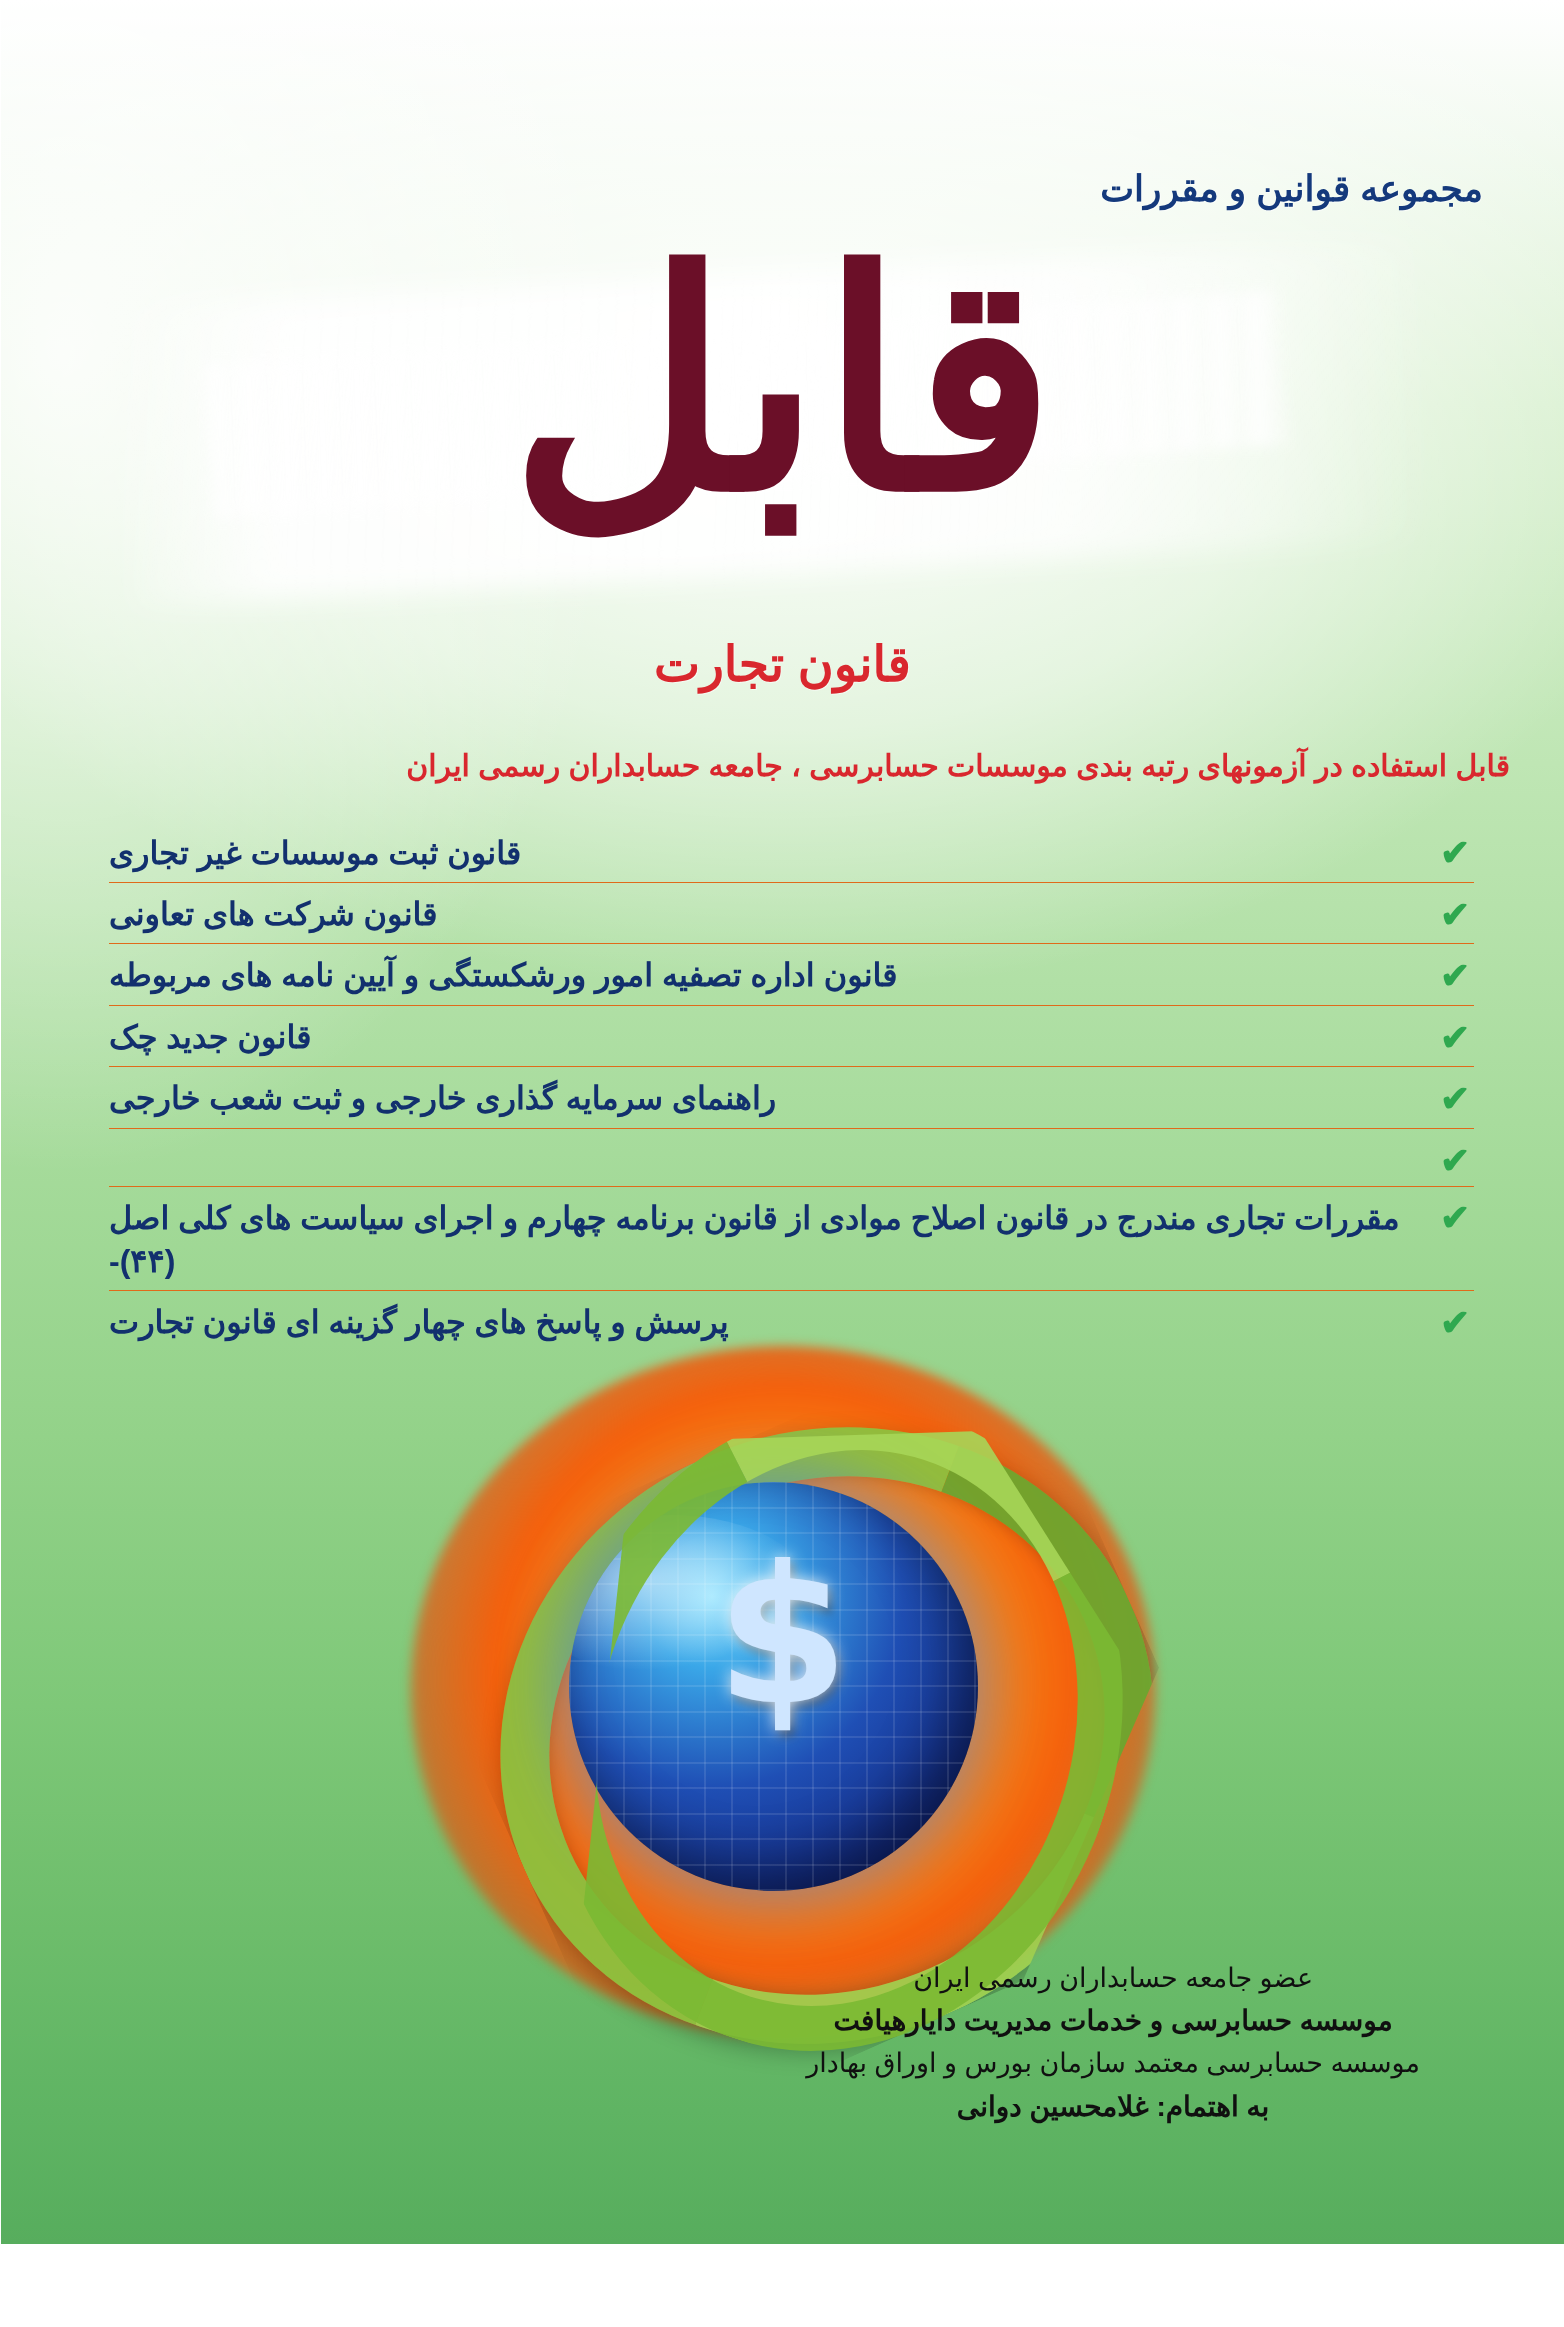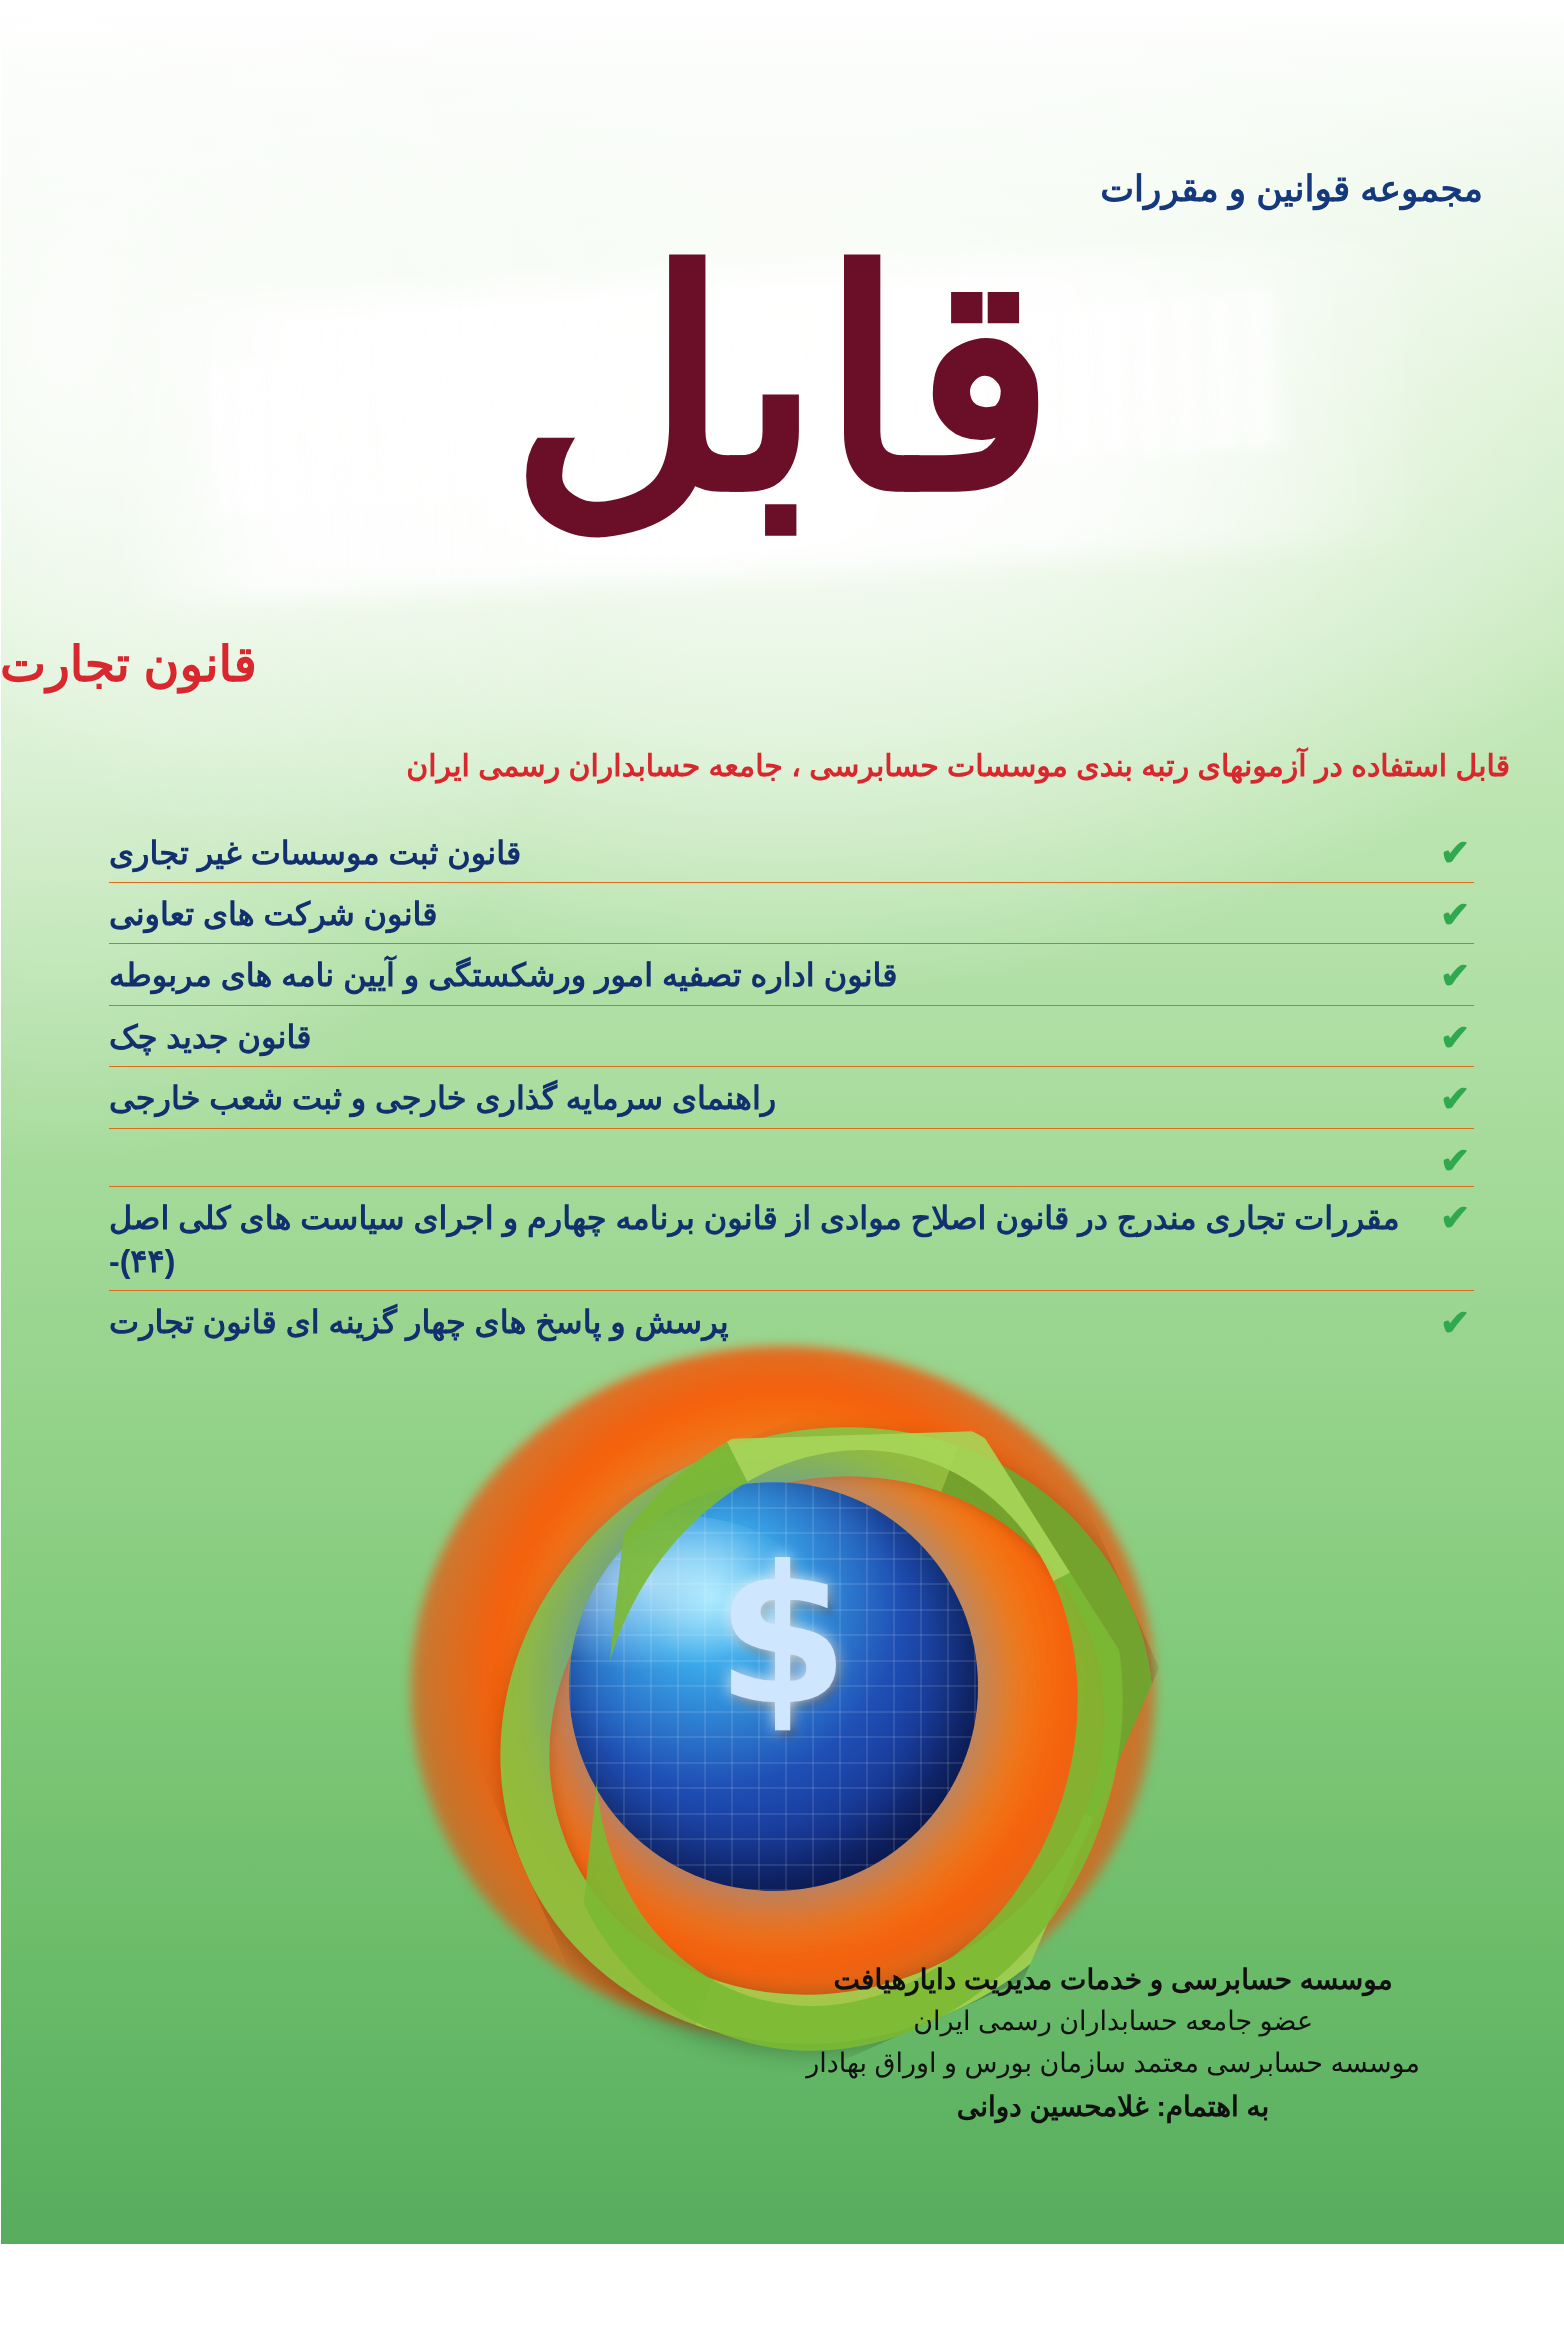--- a/index.html
+++ b/index.html
@@ -95,21 +95,21 @@
     color: #6b0f28;
     letter-spacing: 12.7px;
     text-shadow: 1.8px 2.7px 4.5px rgba(255,255,255,0.75);
   }
 
   .title-sub {
     position: absolute;
     top: 636px;
     left: 0;
     right: 0;
-    text-align: left;
+    text-align: center;
     font-size: 49px;
     font-weight: bold;
     color: #d9272e;
     text-shadow: 0.9px 0.9px 0 rgba(255,255,255,0.5);
   }
 
   .banner {
     position: absolute;
     top: 746px;
     left: 55px;
@@ -314,21 +314,21 @@
 
     <div class="art">
       <div class="art-glow"></div>
       <div class="ring"></div>
       <div class="globe"></div>
       <div class="dollar">$</div>
       <div class="ring2"></div>
     </div>
 
     <div class="publisher">
+      <div class="pub-line pub-2">عضو جامعه حسابداران رسمی ایران</div>
       <div class="pub-line pub-1">موسسه حسابرسی و خدمات مدیریت دایارهیافت</div>
-      <div class="pub-line pub-2">عضو جامعه حسابداران رسمی ایران</div>
       <div class="pub-line pub-3">موسسه حسابرسی معتمد سازمان بورس و اوراق بهادار</div>
       <div class="pub-line pub-4">به اهتمام: غلامحسین دوانی</div>
     </div>
 
   </div>
 </div>
 
 
 </body></html>

